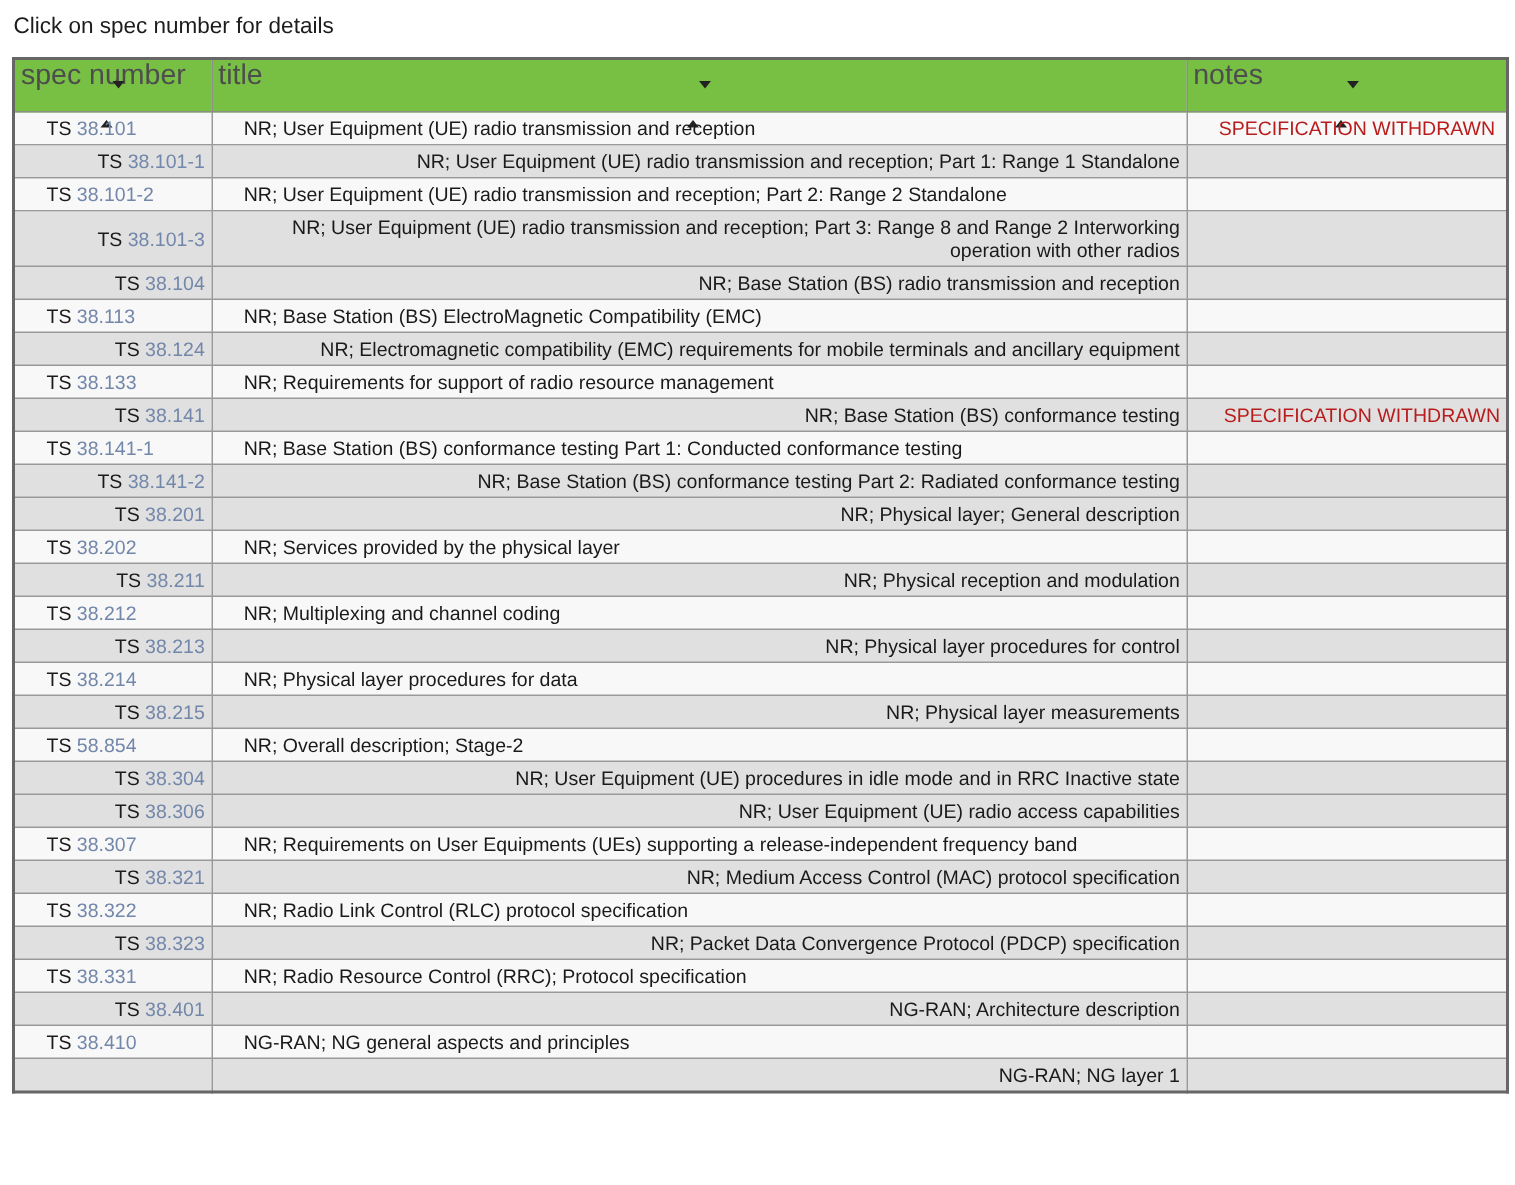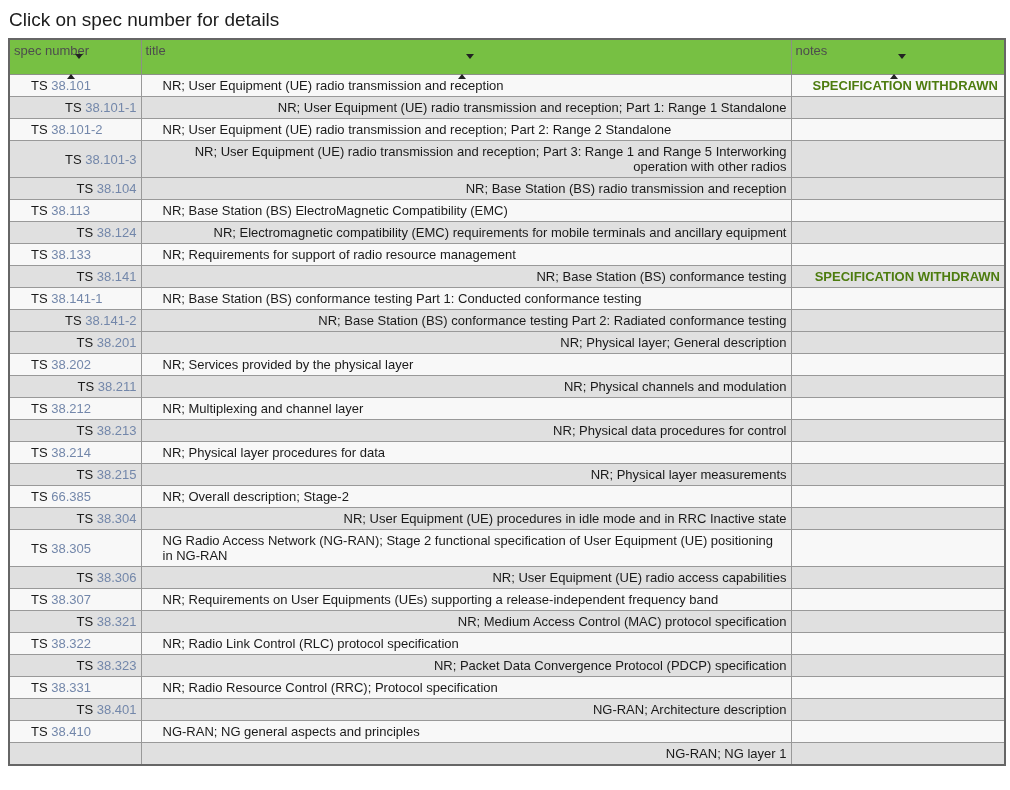--- a/index.html
+++ b/index.html
@@ -6,39 +6,39 @@
   html, body {
     margin: 0; padding: 0;
     width: 1010px; height: 790px;
     background: #ffffff;
     overflow: hidden;
     font-family: "Liberation Sans", sans-serif;
   }
   .instruction {
     position: absolute;
     left: 9px; top: 9px;
-    font-size: 19px;
+    font-size: 15px;
     color: #1c1c1c;
   }
   table.spec-table {
     position: absolute;
     left: 8px; top: 38px;
     width: 996px;
     border-collapse: collapse;
     table-layout: fixed;
     border: 2px solid #666666;
   }
   col.c-spec  { width: 132px; }
   col.c-title { width: 650px; }
   col.c-notes { width: 214px; }
   th {
     background: #77c043;
     border: 1px solid #8c9087;
     font-weight: normal;
-    font-size: 13px;
+    font-size: 19px;
     color: #4d4d4d;
     text-align: left;
     vertical-align: top;
     padding: 4px 4px 2px 4px;
     height: 32px;
   }
   .th-label { text-align: left; line-height: 14px; }
   .th-sortrow { text-align: center; height: 13px; margin-top: 1px; }
   .sort-icon { display: inline-block; vertical-align: top; }
   .tri-up {
@@ -63,21 +63,21 @@
     overflow: hidden;
   }
   tr.row-odd  td { background: #f8f8f8; padding-left: 21px; }
   tr.row-even td { background: #e0e0e0; text-align: right; }
   .ts-prefix { color: #1a1a1a; }
   .spec-link {
     color: #7387aa;
     text-decoration: none;
     cursor: pointer;
   }
-  .withdrawn { color: #4d7c0f; font-weight: bold; }
+  .withdrawn { color: #b91c1c; }
 </style>
 </head>
 <body>
 
 <div class="instruction">Click on spec number for details</div>
 
 <table class="spec-table">
   <colgroup>
     <col class="c-spec">
       <col class="c-title">
@@ -116,21 +116,21 @@
         <td>NR; User Equipment (UE) radio transmission and reception; Part 1: Range 1 Standalone</td>
         <td></td>
       </tr>
       <tr class="row-odd">
         <td><span class="ts-prefix">TS </span><a class="spec-link">38.101-2</a></td>
         <td>NR; User Equipment (UE) radio transmission and reception; Part 2: Range 2 Standalone</td>
         <td></td>
       </tr>
       <tr class="row-even">
         <td><span class="ts-prefix">TS </span><a class="spec-link">38.101-3</a></td>
-        <td>NR; User Equipment (UE) radio transmission and reception; Part 3: Range 1 and Range 5 Interworking operation with other radios</td>
+        <td>NR; User Equipment (UE) radio transmission and reception; Part 3: Range 8 and Range 2 Interworking operation with other radios</td>
         <td></td>
       </tr>
       <tr class="row-even">
         <td><span class="ts-prefix">TS </span><a class="spec-link">38.104</a></td>
         <td>NR; Base Station (BS) radio transmission and reception</td>
         <td></td>
       </tr>
       <tr class="row-odd">
         <td><span class="ts-prefix">TS </span><a class="spec-link">38.113</a></td>
         <td>NR; Base Station (BS) ElectroMagnetic Compatibility (EMC)</td>
@@ -166,56 +166,51 @@
         <td>NR; Physical layer; General description</td>
         <td></td>
       </tr>
       <tr class="row-odd">
         <td><span class="ts-prefix">TS </span><a class="spec-link">38.202</a></td>
         <td>NR; Services provided by the physical layer</td>
         <td></td>
       </tr>
       <tr class="row-even">
         <td><span class="ts-prefix">TS </span><a class="spec-link">38.211</a></td>
-        <td>NR; Physical channels and modulation</td>
+        <td>NR; Physical reception and modulation</td>
         <td></td>
       </tr>
       <tr class="row-odd">
         <td><span class="ts-prefix">TS </span><a class="spec-link">38.212</a></td>
-        <td>NR; Multiplexing and channel layer</td>
+        <td>NR; Multiplexing and channel coding</td>
         <td></td>
       </tr>
       <tr class="row-even">
         <td><span class="ts-prefix">TS </span><a class="spec-link">38.213</a></td>
-        <td>NR; Physical data procedures for control</td>
+        <td>NR; Physical layer procedures for control</td>
         <td></td>
       </tr>
       <tr class="row-odd">
         <td><span class="ts-prefix">TS </span><a class="spec-link">38.214</a></td>
         <td>NR; Physical layer procedures for data</td>
         <td></td>
       </tr>
       <tr class="row-even">
         <td><span class="ts-prefix">TS </span><a class="spec-link">38.215</a></td>
         <td>NR; Physical layer measurements</td>
         <td></td>
       </tr>
       <tr class="row-odd">
-        <td><span class="ts-prefix">TS </span><a class="spec-link">66.385</a></td>
+        <td><span class="ts-prefix">TS </span><a class="spec-link">58.854</a></td>
         <td>NR; Overall description; Stage-2</td>
         <td></td>
       </tr>
       <tr class="row-even">
         <td><span class="ts-prefix">TS </span><a class="spec-link">38.304</a></td>
         <td>NR; User Equipment (UE) procedures in idle mode and in RRC Inactive state</td>
-        <td></td>
-      </tr>
-      <tr class="row-odd">
-        <td><span class="ts-prefix">TS </span><a class="spec-link">38.305</a></td>
-        <td>NG Radio Access Network (NG-RAN); Stage 2 functional specification of User Equipment (UE) positioning in NG-RAN</td>
         <td></td>
       </tr>
       <tr class="row-even">
         <td><span class="ts-prefix">TS </span><a class="spec-link">38.306</a></td>
         <td>NR; User Equipment (UE) radio access capabilities</td>
         <td></td>
       </tr>
       <tr class="row-odd">
         <td><span class="ts-prefix">TS </span><a class="spec-link">38.307</a></td>
         <td>NR; Requirements on User Equipments (UEs) supporting a release-independent frequency band</td>

